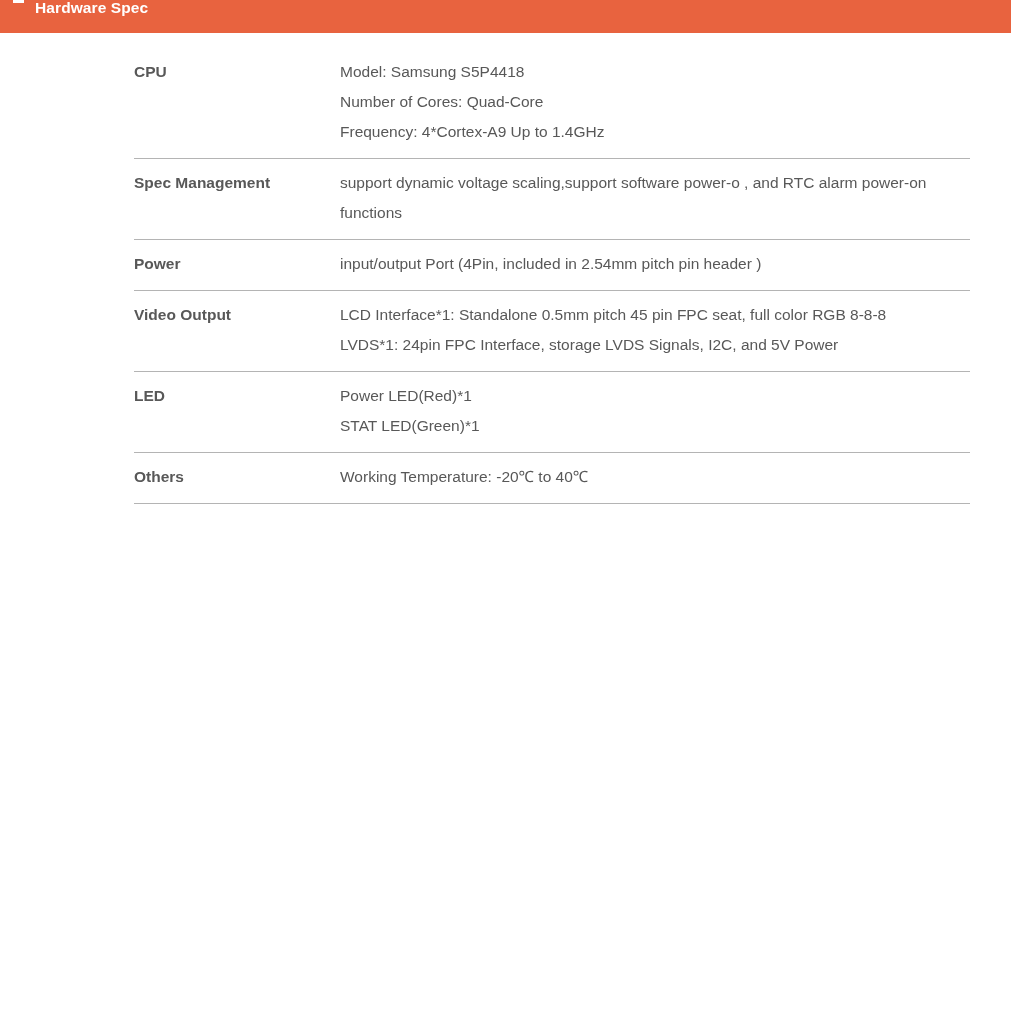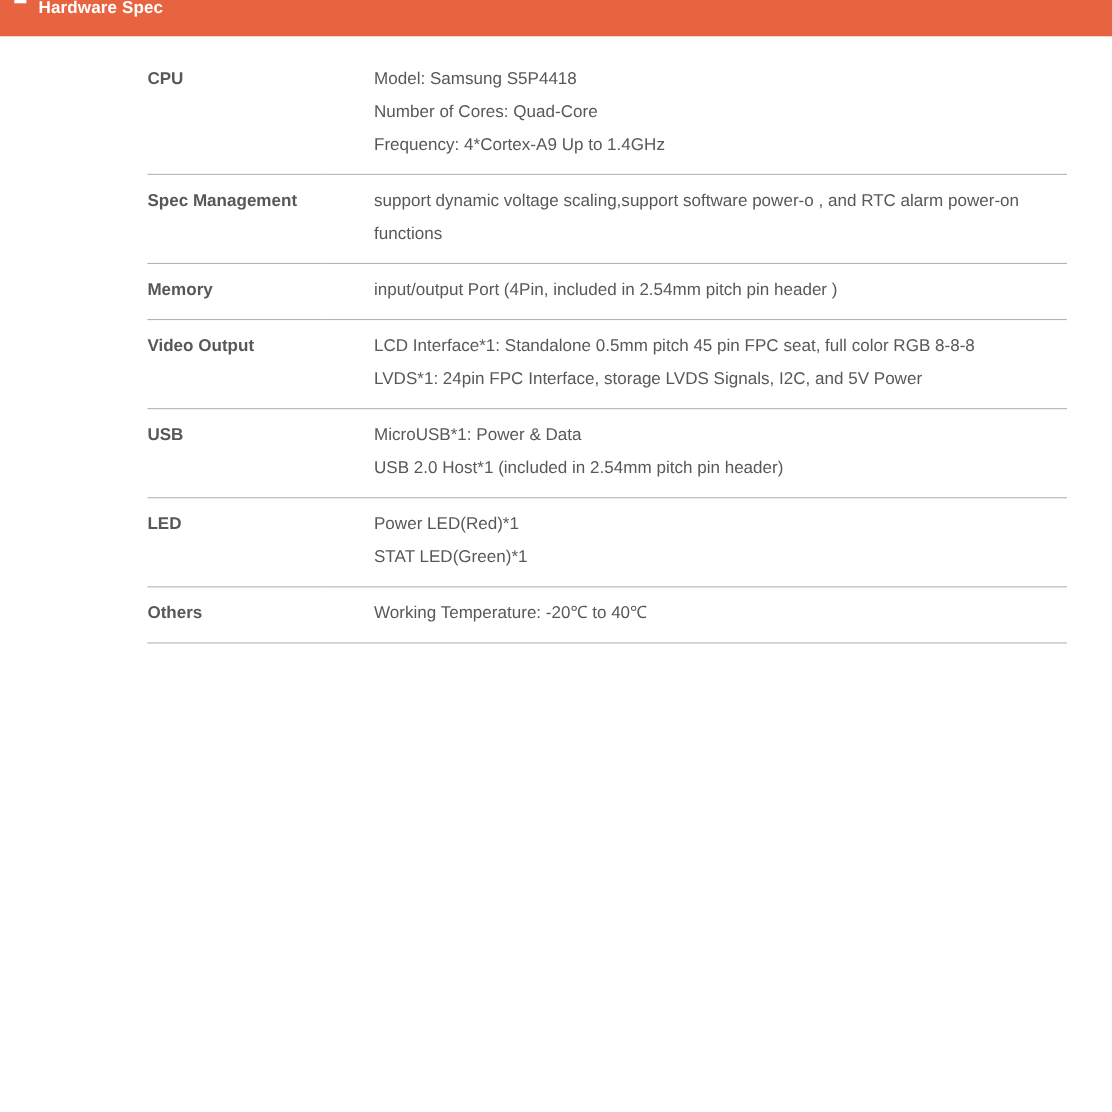--- a/index.html
+++ b/index.html
@@ -91,37 +91,30 @@
             <span class="spec-line">Frequency: 4*Cortex-A9 Up to 1.4GHz</span>
           </td>
         </tr>
         <tr>
           <td class="spec-label">Spec Management</td>
           <td class="spec-value">
             <span class="spec-line">support dynamic voltage scaling,support software power-o , and RTC alarm power-on functions</span>
           </td>
         </tr>
         <tr>
-          <td class="spec-label">Memory</td>
+          <td class="spec-label">Power</td>
           <td class="spec-value">
             <span class="spec-line">input/output Port (4Pin, included in 2.54mm pitch pin header )</span>
           </td>
         </tr>
         <tr>
           <td class="spec-label">Video Output</td>
           <td class="spec-value">
             <span class="spec-line">LCD Interface*1: Standalone 0.5mm pitch 45 pin FPC seat, full color RGB 8-8-8</span>
             <span class="spec-line">LVDS*1: 24pin FPC Interface, storage LVDS Signals, I2C, and 5V Power</span>
-          </td>
-        </tr>
-        <tr>
-          <td class="spec-label">USB</td>
-          <td class="spec-value">
-            <span class="spec-line">MicroUSB*1: Power &amp; Data</span>
-            <span class="spec-line">USB 2.0 Host*1 (included in 2.54mm pitch pin header)</span>
           </td>
         </tr>
         <tr>
           <td class="spec-label">LED</td>
           <td class="spec-value">
             <span class="spec-line">Power LED(Red)*1</span>
             <span class="spec-line">STAT LED(Green)*1</span>
           </td>
         </tr>
         <tr>

